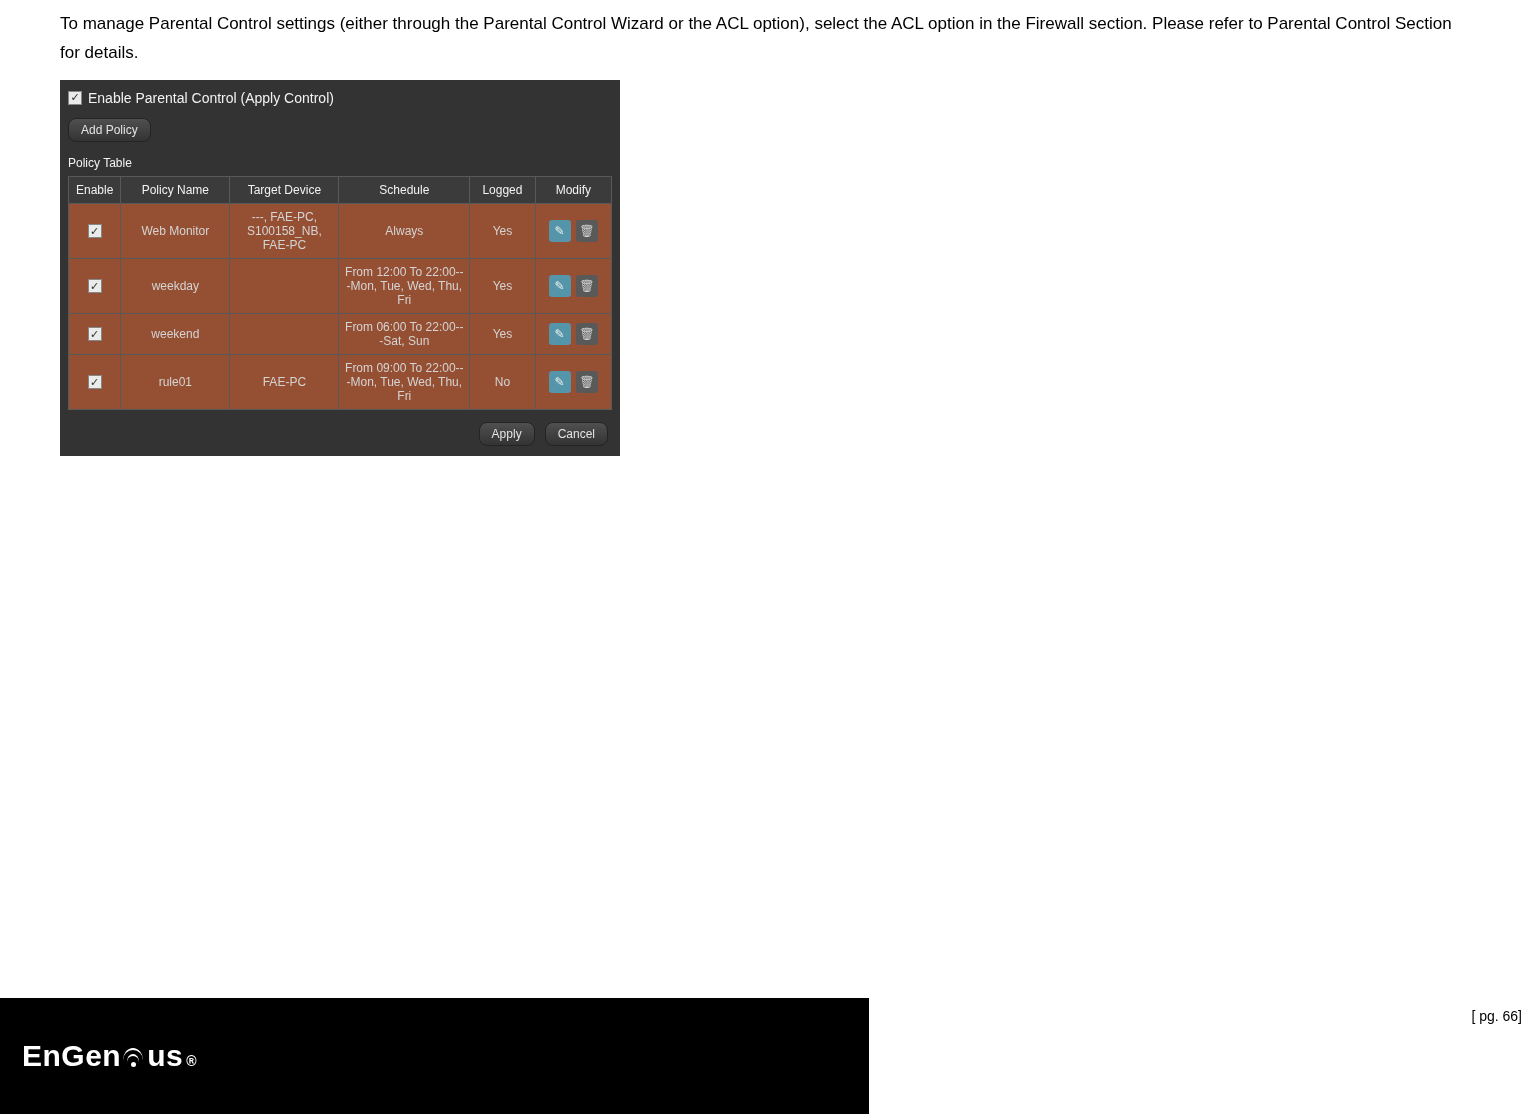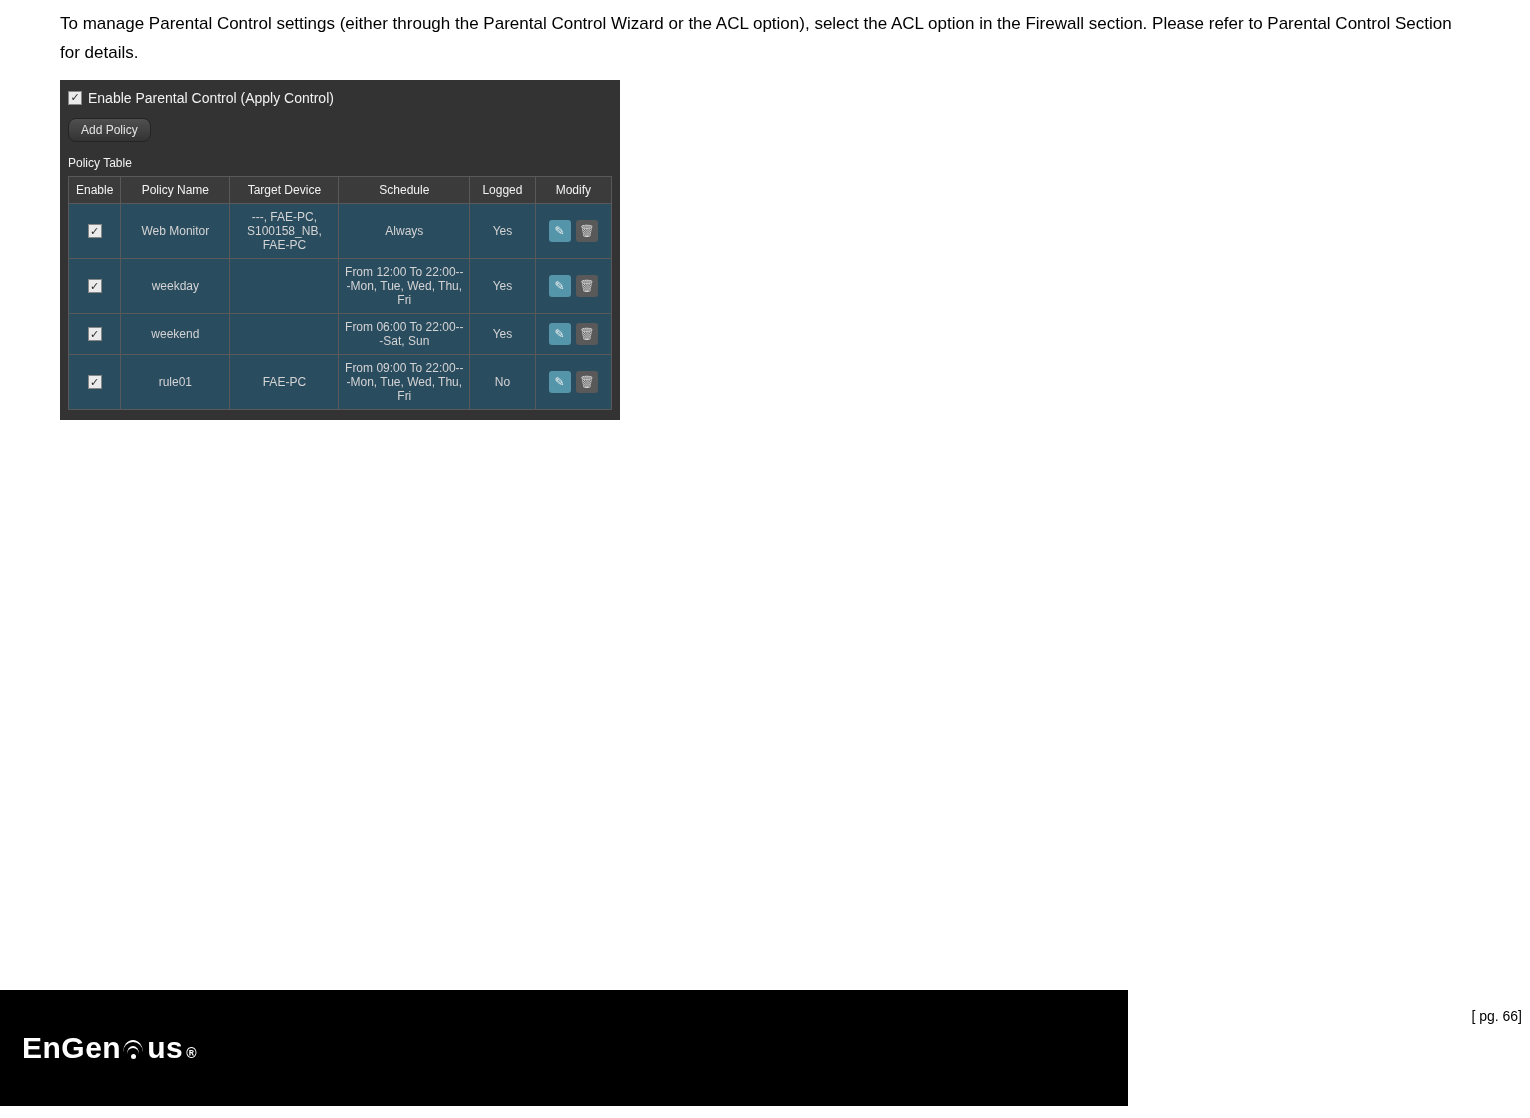--- a/index.html
+++ b/index.html
@@ -66,21 +66,21 @@
   }
   .add-policy-wrap { margin: 4px 0 12px 0; }
   .panel-subtitle {
     color: #fff;
     font-size: 12px;
     margin: 2px 0 6px 0;
   }
   table.policy {
     border-collapse: collapse;
     width: 100%;
-    background: #0c4a6e;
+    background: #c2410c;
   }
   table.policy th, table.policy td {
     border: 1px solid #555;
     padding: 6px 4px;
     text-align: center;
     vertical-align: middle;
     font-size: 12px;
     color: #ddd;
   }
   table.policy th {
@@ -106,22 +106,22 @@
   .icon-delete { background: #555; color: #ddd; }
   .action-row {
     display: flex;
     justify-content: flex-end;
     gap: 10px;
     margin-top: 12px;
     padding-right: 4px;
   }
   .footer-band {
     position: absolute;
-    left: 0; bottom: 12px;
-    width: 1128px;
+    left: 0; bottom: 4px;
+    width: 869px;
     height: 116px;
     background: #000;
     display: flex;
     align-items: center;
     padding-left: 22px;
   }
   .logo {
     color: #fff;
     font-weight: bold;
     font-size: 30px;
@@ -227,20 +227,24 @@
           <td>From 09:00 To 22:00---Mon, Tue, Wed, Thu, Fri</td>
           <td>No</td>
           <td>
             <span class="icon-btn icon-edit">✎</span>
             <span class="icon-btn icon-delete">🗑</span>
           </td>
         </tr>
       </tbody>
     </table>
 
+    <div class="action-row">
+      <span class="btn">Apply</span>
+      <span class="btn">Cancel</span>
+    </div>
   </div>
 </div>
 
 <div class="footer-band">
   <div class="logo">
     <span>EnGen</span>
     <span class="logo-wave">
         <span class="logo-dot"></span>
       </span>
     <span>us</span>

